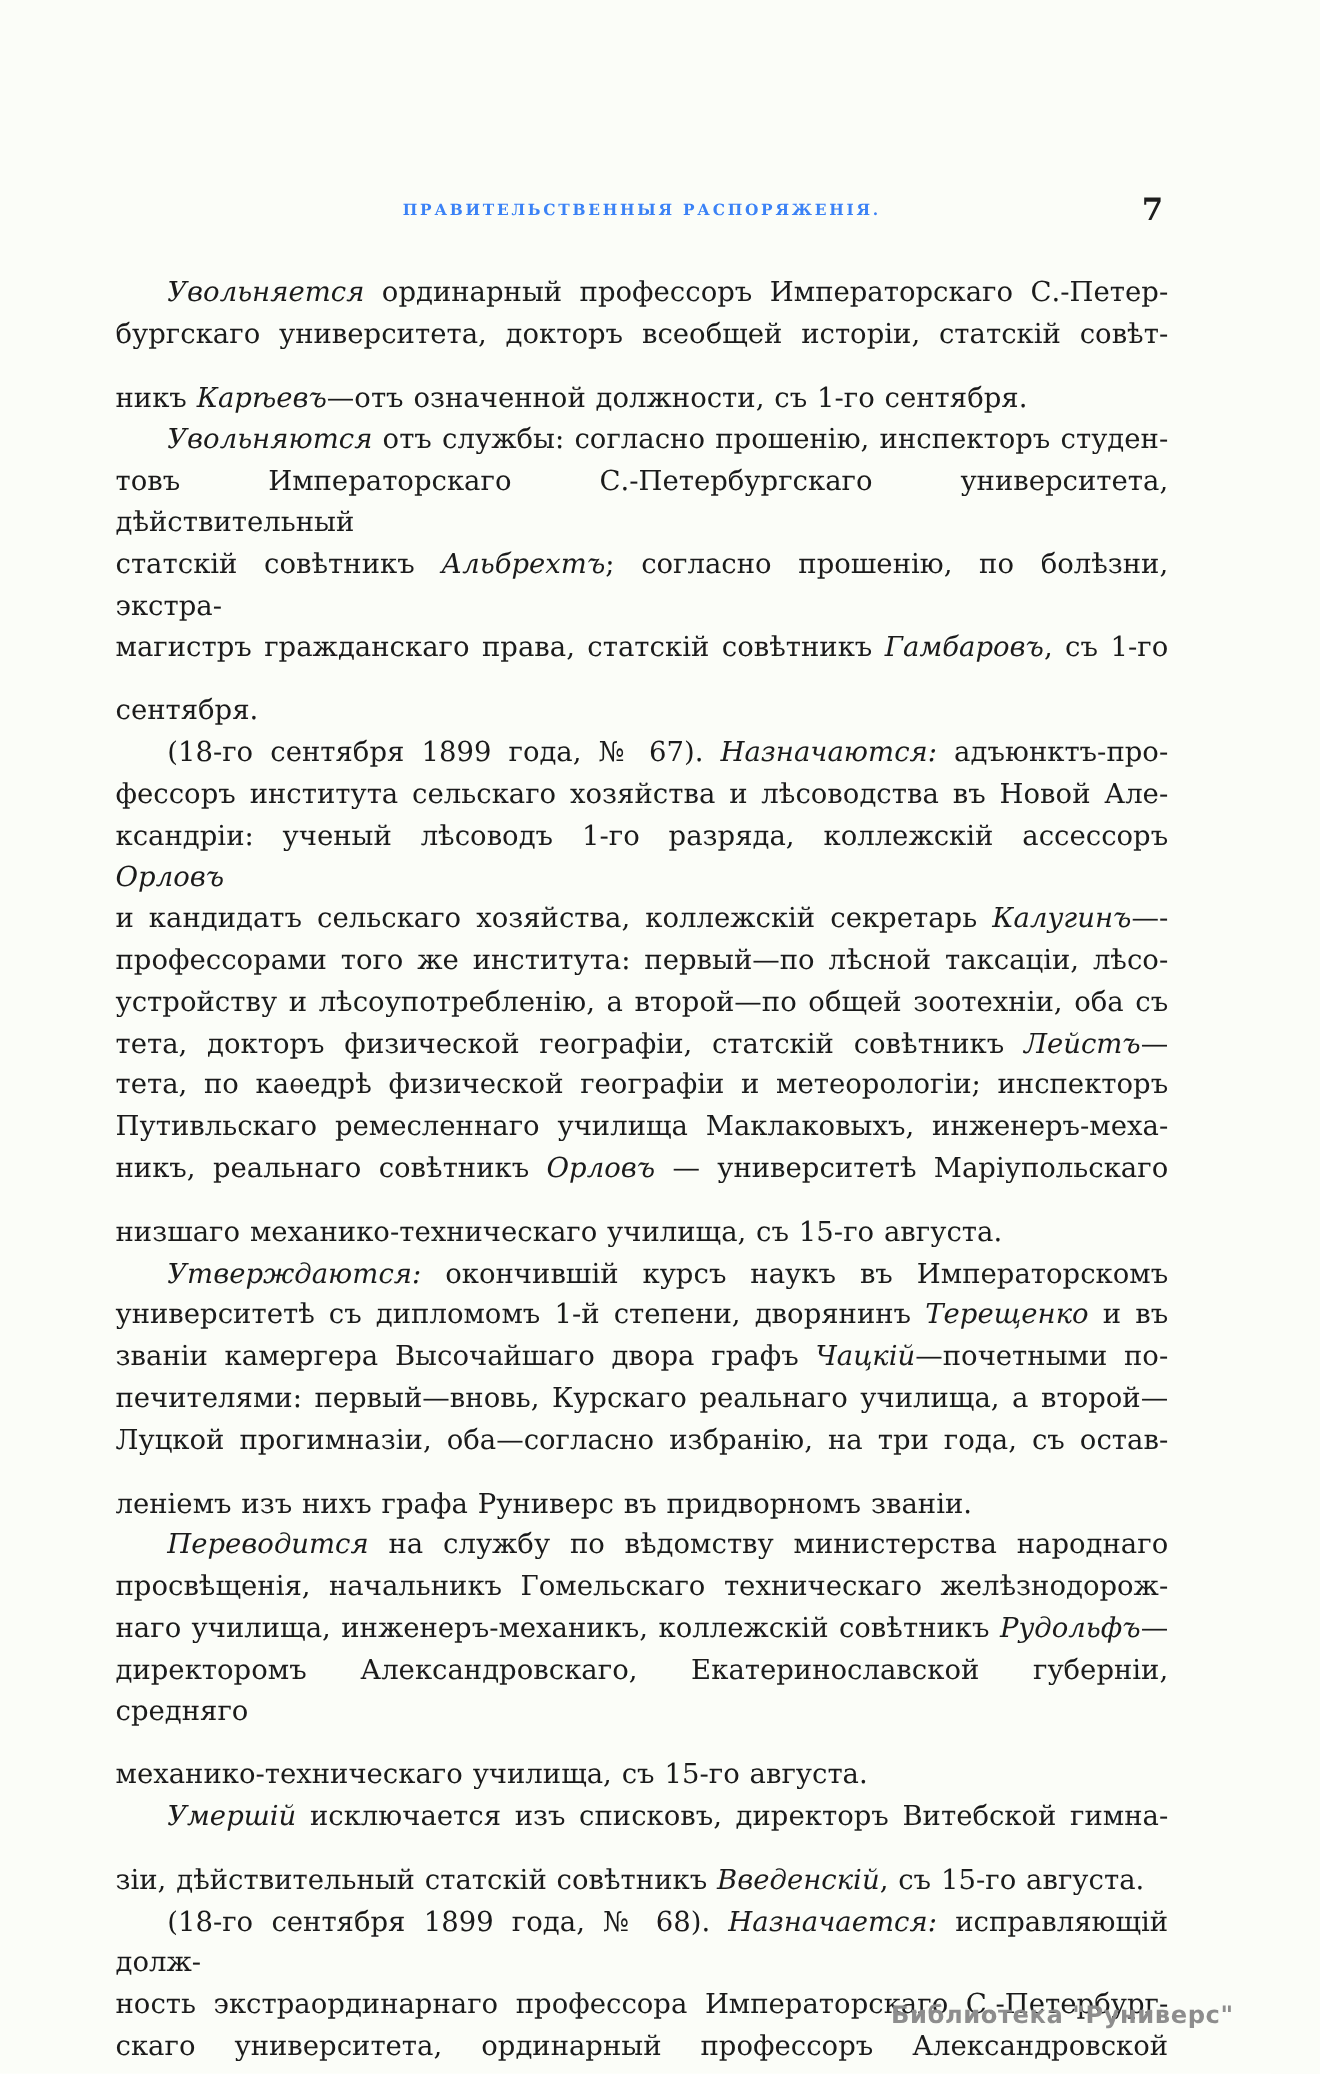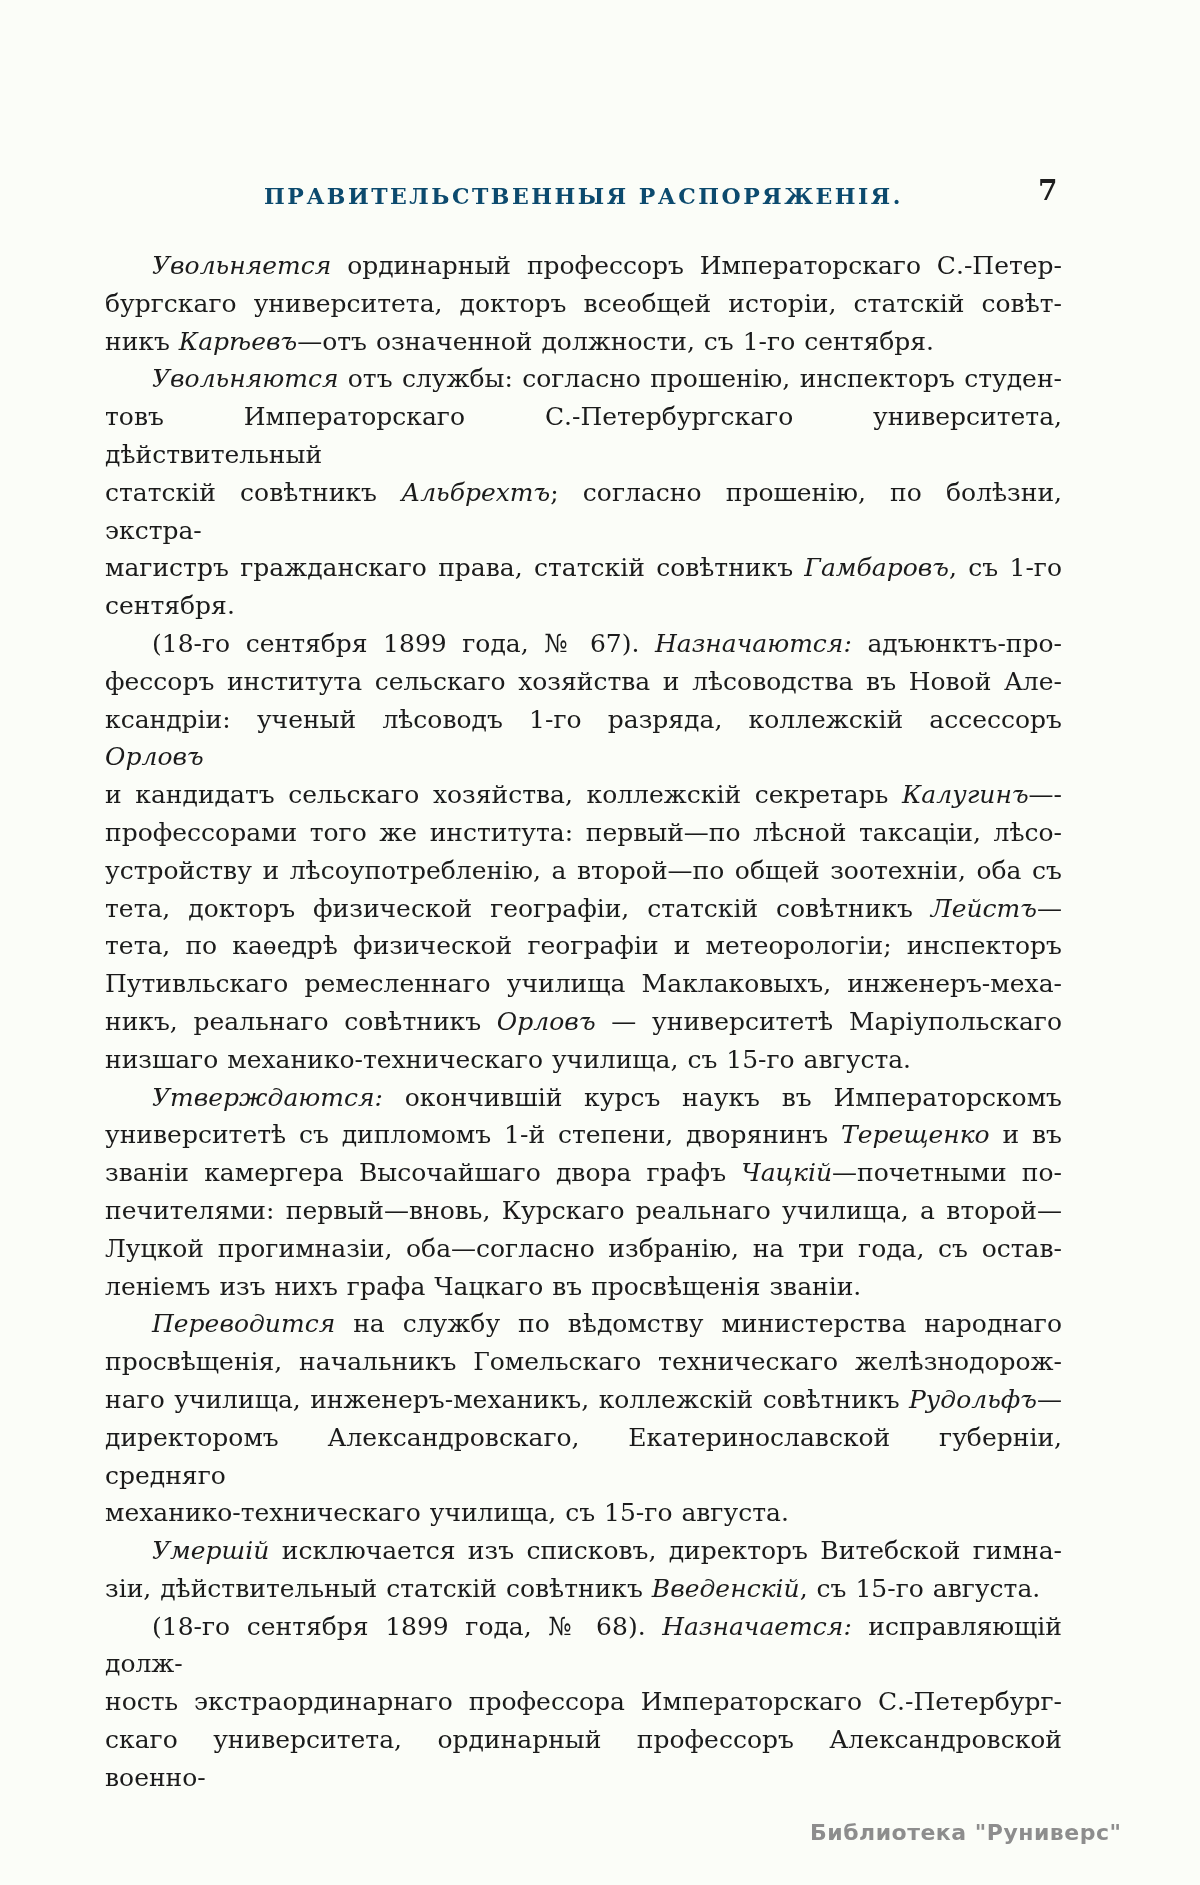--- a/index.html
+++ b/index.html
@@ -12,23 +12,23 @@
     color: #1b1b1b;
     overflow: hidden;
   }
   .header-title {
     position: absolute;
     top: 183px;
     left: 105px;
     width: 957px;
     text-align: center;
     font-weight: bold;
-    font-size: 22px;
+    font-size: 14px;
     letter-spacing: 2.5px;
-    color: #0c4a6e;
+    color: #3b82f6;
     white-space: nowrap;
   }
   .page-number {
     position: absolute;
     top: 174px;
     left: 1038px;
     font-weight: bold;
     font-size: 28px;
     color: #1e1e1e;
   }
@@ -39,21 +39,21 @@
     width: 957px;
     font-size: 25px;
     line-height: 37.8px;
     word-spacing: 1px;
   }
   .line {
     text-align: justify;
     text-align-last: justify;
   }
   .line.indent { text-indent: 47px; }
-  .line.end { text-align-last: left; }
+  .line.end { text-align-last: left; margin-top: 20px; }
   .line i { font-style: italic; }
   .watermark {
     position: absolute;
     top: 1820px;
     left: 810px;
     font-family: "DejaVu Sans", sans-serif;
     font-weight: bold;
     font-size: 22px;
     letter-spacing: 0.5px;
     color: #8d8d8d;
@@ -84,21 +84,21 @@
       <div class="line"><span>тета, докторъ физической географіи, статскій совѣтникъ </span><i>Лейстъ</i><span>—</span></div>
       <div class="line"><span>тета, по каѳедрѣ физической географіи и метеорологіи; инспекторъ</span></div>
       <div class="line"><span>Путивльскаго ремесленнаго училища Маклаковыхъ, инженеръ-меха-</span></div>
       <div class="line"><span>никъ, реальнаго совѣтникъ </span><i>Орловъ</i><span> — университетѣ Маріупольскаго</span></div>
       <div class="line end"><span>низшаго механико-техническаго училища, съ 15-го августа.</span></div>
       <div class="line indent"><i>Утверждаются:</i><span> окончившій курсъ наукъ въ Императорскомъ</span></div>
       <div class="line"><span>университетѣ съ дипломомъ 1-й степени, дворянинъ </span><i>Терещенко</i><span> и въ</span></div>
       <div class="line"><span>званіи камергера Высочайшаго двора графъ </span><i>Чацкій</i><span>—почетными по-</span></div>
       <div class="line"><span>печителями: первый—вновь, Курскаго реальнаго училища, а второй—</span></div>
       <div class="line"><span>Луцкой прогимназіи, оба—согласно избранію, на три года, съ остав-</span></div>
-      <div class="line end"><span>леніемъ изъ нихъ графа Чацкаго въ просвѣщенія званіи.</span></div>
+      <div class="line end"><span>леніемъ изъ нихъ графа Руниверс въ придворномъ званіи.</span></div>
       <div class="line indent"><i>Переводится</i><span> на службу по вѣдомству министерства народнаго</span></div>
       <div class="line"><span>просвѣщенія, начальникъ Гомельскаго техническаго желѣзнодорож-</span></div>
       <div class="line"><span>наго училища, инженеръ-механикъ, коллежскій совѣтникъ </span><i>Рудольфъ</i><span>—</span></div>
       <div class="line"><span>директоромъ Александровскаго, Екатеринославской губерніи, средняго</span></div>
       <div class="line end"><span>механико-техническаго училища, съ 15-го августа.</span></div>
       <div class="line indent"><i>Умершій</i><span> исключается изъ списковъ, директоръ Витебской гимна-</span></div>
       <div class="line end"><span>зіи, дѣйствительный статскій совѣтникъ </span><i>Введенскій</i><span>, съ 15-го августа.</span></div>
       <div class="line indent"><span>(18-го сентября 1899 года, № 68). </span><i>Назначается:</i><span> исправляющій долж-</span></div>
       <div class="line"><span>ность экстраординарнаго профессора Императорскаго С.-Петербург-</span></div>
       <div class="line"><span>скаго университета, ординарный профессоръ Александровской военно-</span></div>

